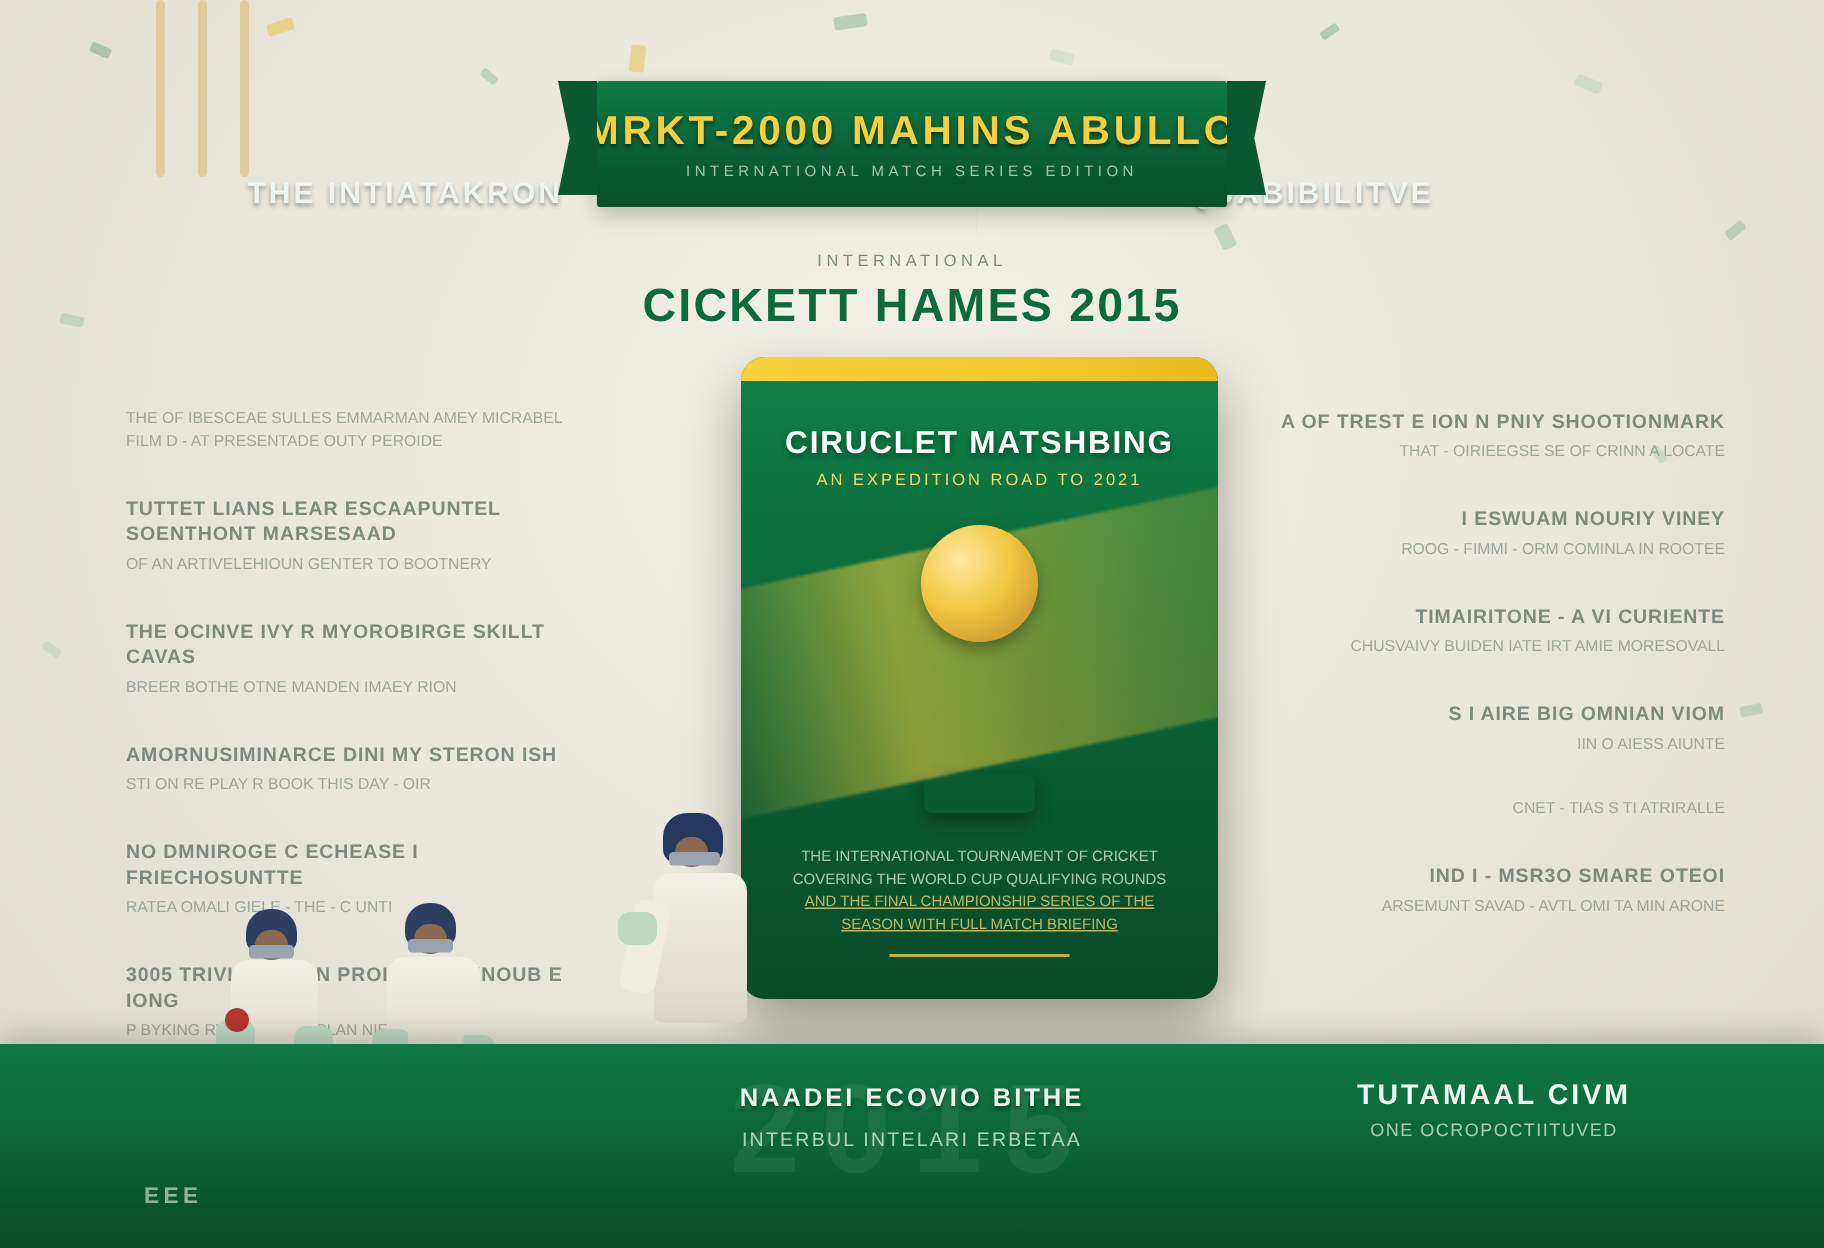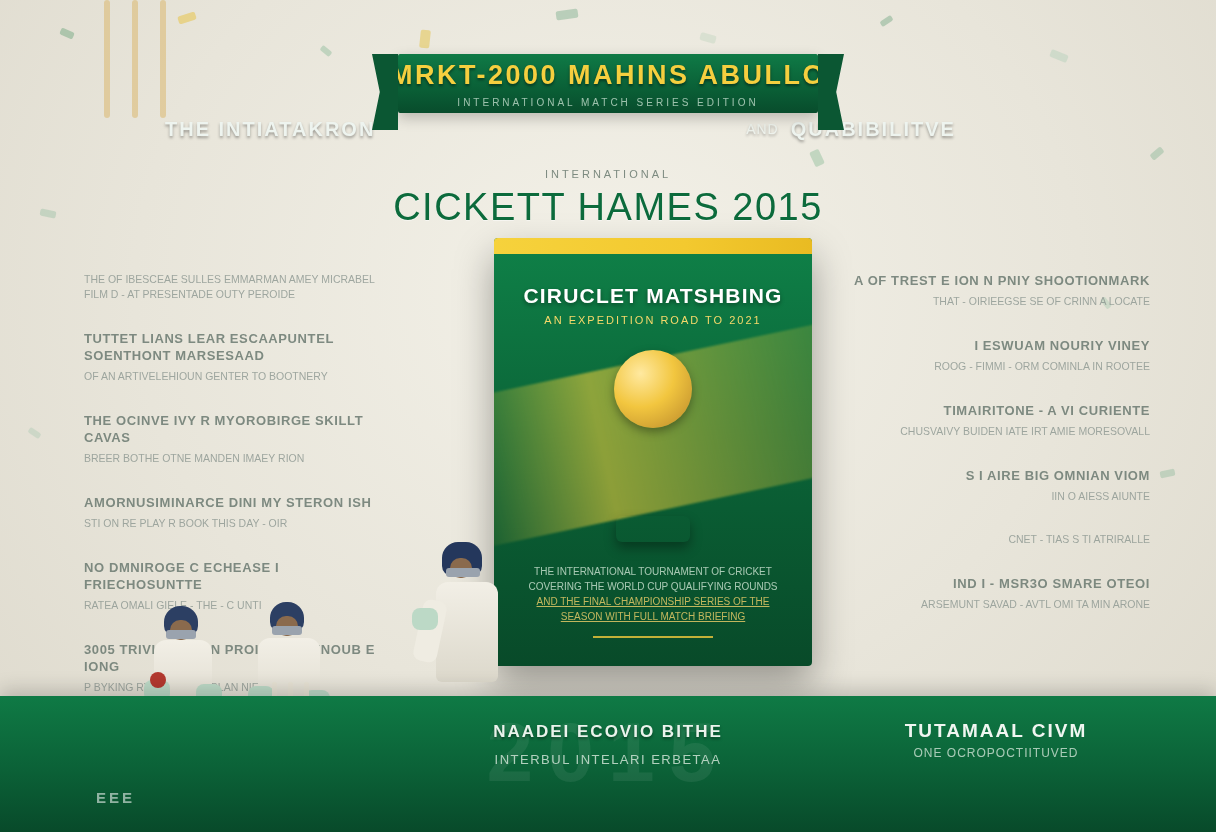--- a/index.html
+++ b/index.html
@@ -33,21 +33,21 @@
     left: 0; right: 0;
     top: 40px;
     height: 160px;
   }
   .ribbon-center {
     position: absolute;
     left: 50%;
     transform: translateX(-50%);
     top: 14px;
     width: 420px;
-    height: 59px;
+    height: 84px;
     background: linear-gradient(180deg, #0f7a46 0%, #0a5f36 60%, #084c2c 100%);
     box-shadow: 0 5px 14px rgba(0,0,0,.22);
     display: flex;
     flex-direction: column;
     align-items: center;
     justify-content: center;
     border-radius: 2px;
   }
   .ribbon-center:before,
   .ribbon-center:after {
@@ -125,35 +125,35 @@
     text-align: center;
     width: 640px;
   }
   .headline-kicker {
     font-size: 11px;
     letter-spacing: 3px;
     color: #7d8b80;
     margin-bottom: 6px;
   }
   .headline-main {
-    font-size: 38px;
-    font-weight: 400;
+    font-size: 31px;
+    font-weight: 700;
     letter-spacing: 1.5px;
     color: #0c6b3c;
     text-shadow: 0 1px 0 rgba(255,255,255,.5);
   }
 
   
   .book {
     position: absolute;
     left: 494px;
     top: 238px;
     width: 318px;
     height: 428px;
-    border-radius: 4px;
+    border-radius: 16px;
     overflow: hidden;
     box-shadow: 0 18px 38px rgba(0,0,0,.35);
     background: linear-gradient(180deg, #0f8148 0%, #0b6538 45%, #084a29 100%);
   }
   .book-topbar {
     position: absolute;
     top: 0; left: 0; right: 0;
     height: 16px;
     background: linear-gradient(90deg, #f6d23c 0%, #f3c92f 60%, #e9bb22 100%);
   }

